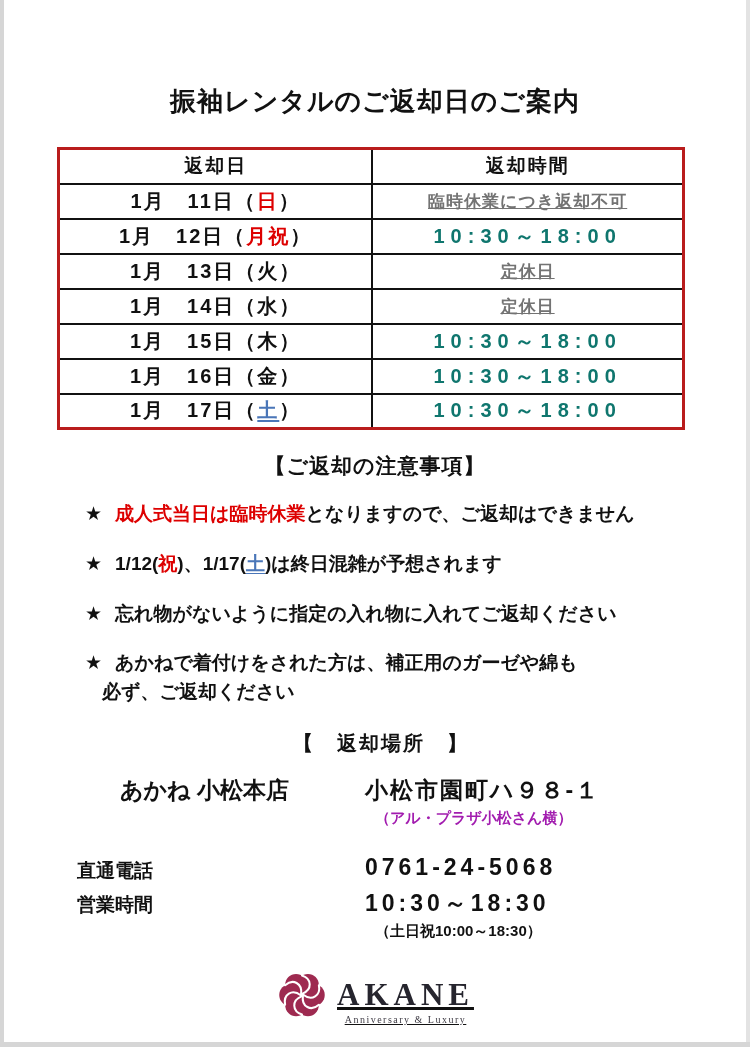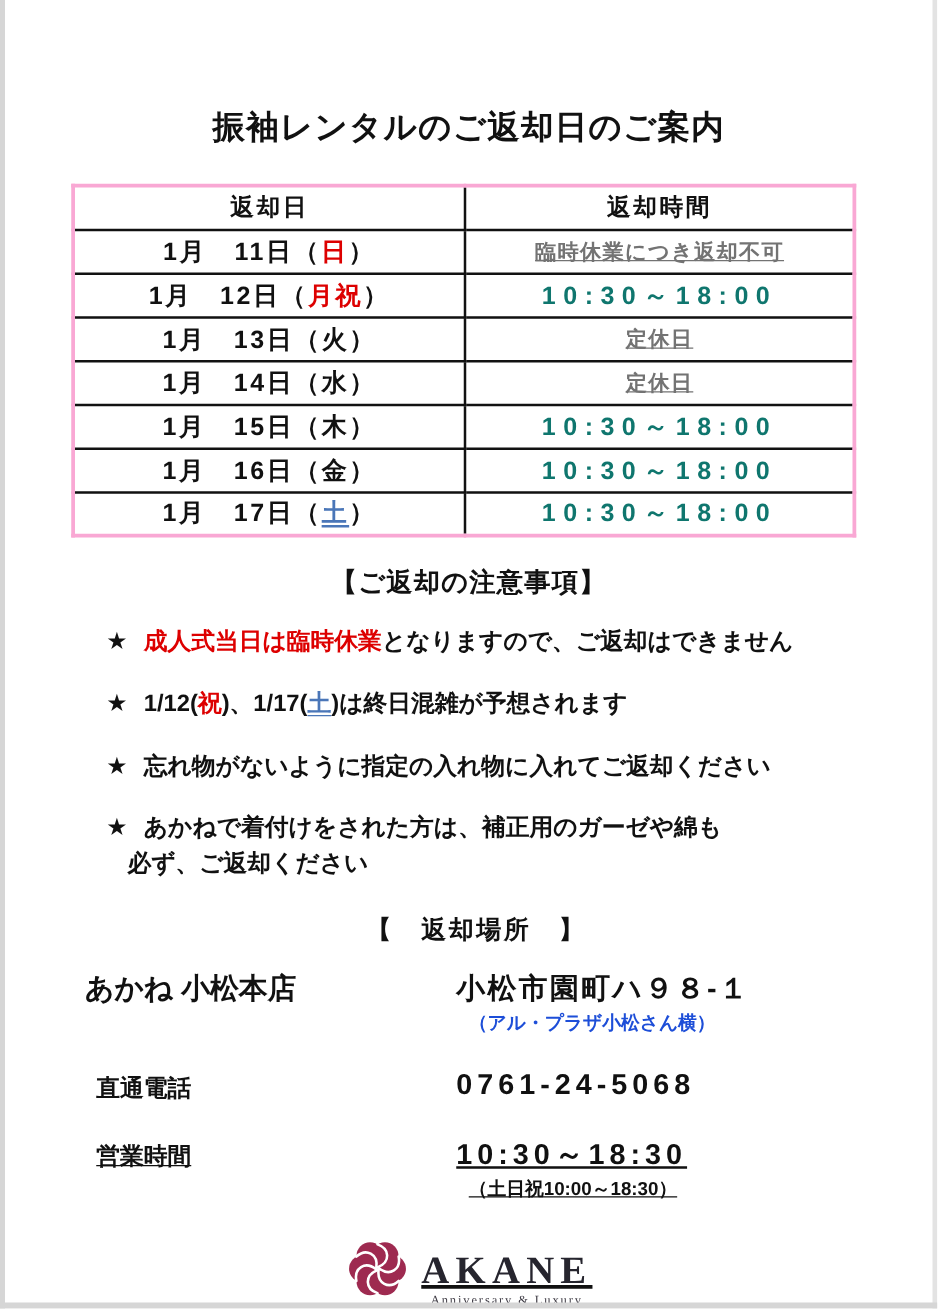--- a/index.html
+++ b/index.html
@@ -16,21 +16,21 @@
 
   
   .doc-title {
     margin-top:84px; text-align:center; font-size:26px; letter-spacing:1px;
   }
 
   
   table.schedule {
     border-collapse:collapse; table-layout:fixed;
     width:628px; margin:28px 0 0 57px;
-    border:3px solid #f9a8d4;
+    border:3px solid #b91c1c;
   }
   table.schedule th, table.schedule td {
     border:2px solid #111; height:35px;
     text-align:center; vertical-align:middle;
   }
   table.schedule col.c-date { width:50.2%; }
   table.schedule col.c-time { width:49.8%; }
   th.hdr { font-size:19px; letter-spacing:2px; }
   td.date-cell { font-size:20px; letter-spacing:2px; }
   td.time-cell { font-size:20px; }
@@ -47,28 +47,28 @@
   .bullets { margin-top:22px; }
   .bullet { margin:0 40px 26px 85px; font-size:19px; line-height:1.25; }
   .bullet .star { margin-right:13px; }
   .bullet .line2 { display:block; margin-left:17px; margin-top:5px; }
 
   
   .loc-heading { text-align:center; font-size:20px; margin-top:14px; letter-spacing:2px;margin-left:12px; }
   .loc-row { display:flex; align-items:flex-start; }
   .loc-row.shop    { margin-top:18px; }
   .loc-row.phone   { margin-top:26px; }
-  .loc-row.hours   { margin-top:24px;text-decoration:underline; }
+  .loc-row.hours   { margin-top:4px; }
   .loc-label { width:365px; }
-  .loc-row.shop  .loc-label { padding-left:68px; font-size:23px; }
+  .loc-row.shop  .loc-label { padding-left:120px; font-size:23px; }
   .loc-row.phone .loc-label, .loc-row.hours .loc-label { padding-left:77px; font-size:19px; padding-top:4px; }
   .loc-value { font-size:23px; letter-spacing:2px; }
   .loc-row.phone .loc-value, .loc-row.hours .loc-value { letter-spacing:4px; }
   .sub-note { display:block; font-size:15px; letter-spacing:0; margin-top:3px; margin-left:10px; }
-  .sub-note.red { color:#1d4ed8; }
+  .sub-note.red { color:#a21caf; }
 
   
   .logo { display:flex; justify-content:center; align-items:flex-end; margin-top:28px; gap:9px;text-decoration:underline; }
   .logo-text { display:flex; flex-direction:column; align-items:center; }
   .brand {
     font-family:"Liberation Serif","DejaVu Serif",serif;
     font-size:31px; letter-spacing:5px; color:#26252e; font-weight:700; line-height:1;
   }
   .tagline {
     font-family:"Liberation Serif","DejaVu Serif",serif;

